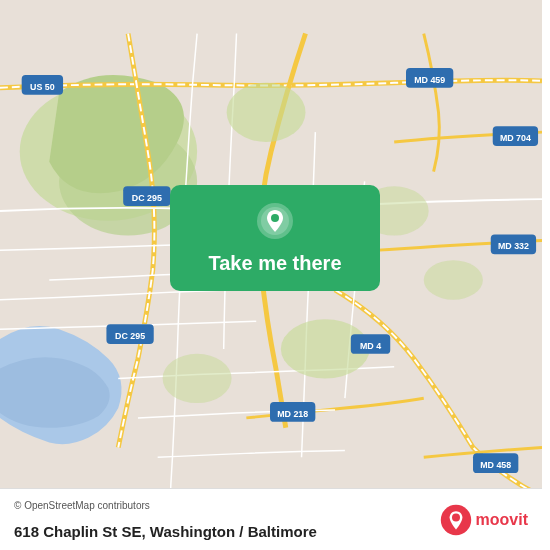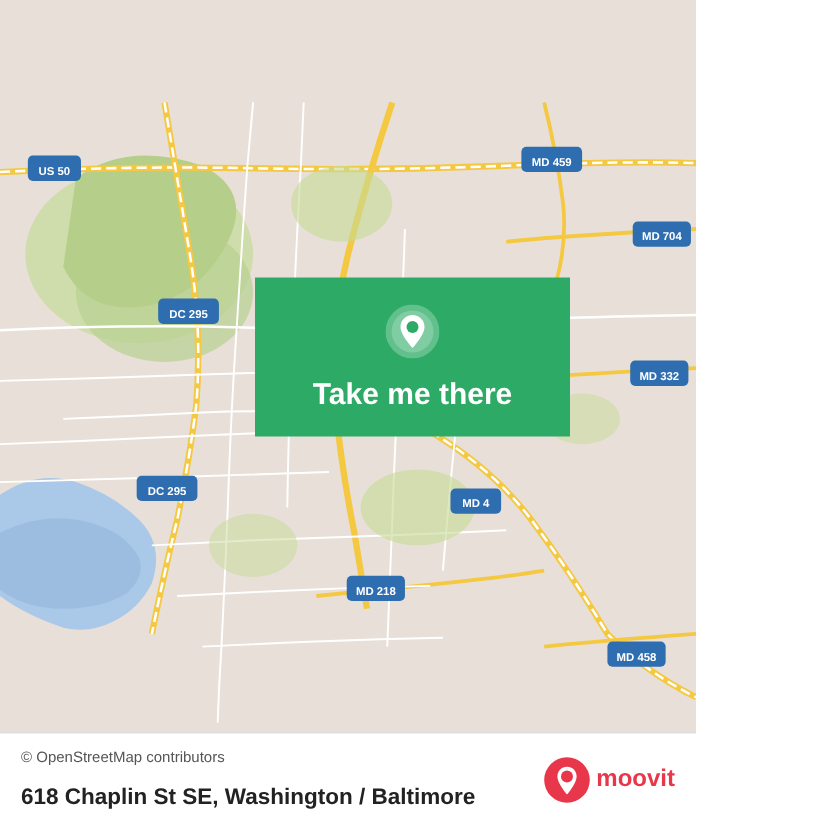--- a/index.html
+++ b/index.html
@@ -5,21 +5,21 @@
     * { margin: 0; padding: 0; box-sizing: border-box; }
     body {
       width: 550px;
       height: 550px;
       overflow: hidden;
       font-family: Arial, sans-serif;
       position: relative;
     }
 
     #map-container {
-      width: 464px;
+      width: 542px;
       height: 550px;
       position: relative;
       background-color: #e8e0d8;
     }
 
     
     #map-svg {
       position: absolute;
       top: 0; left: 0;
       width: 100%; height: 100%;
@@ -73,21 +73,21 @@
       color: #e8374a;
     }
 
     
     #take-me-there-btn {
       position: absolute;
       top: 185px;
       left: 170px;
       width: 210px;
       background: #2dab66;
-      border-radius: 0;
+      border-radius: 10px;
       padding: 18px 20px 16px;
       display: flex;
       flex-direction: column;
       align-items: center;
       cursor: pointer;
       border: none;
       outline: none;
     }
 
     #pin-icon-wrapper {

